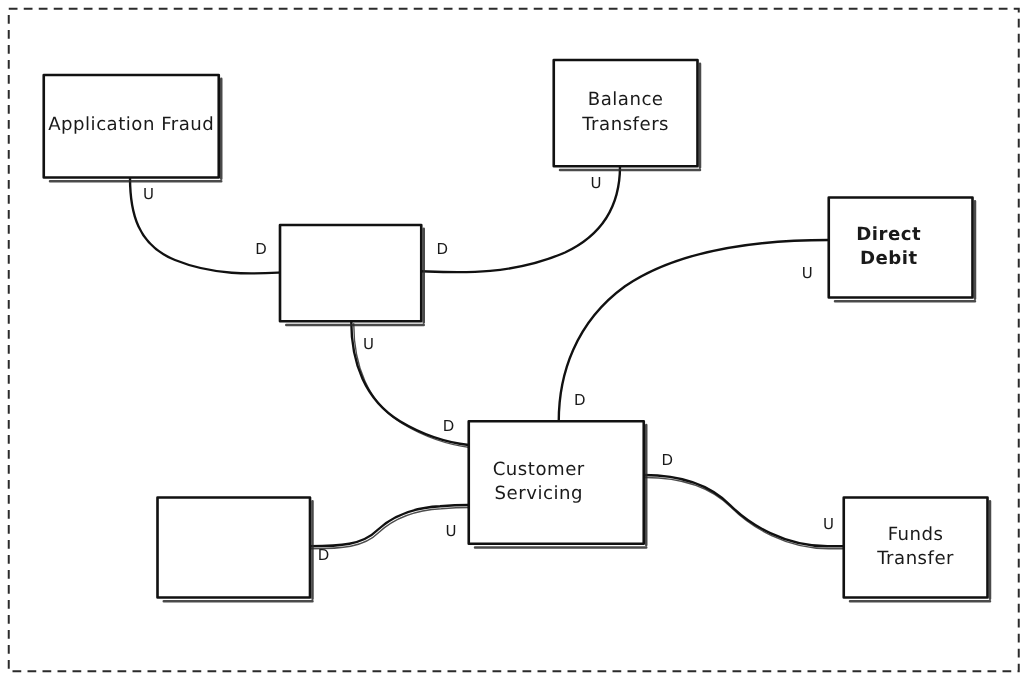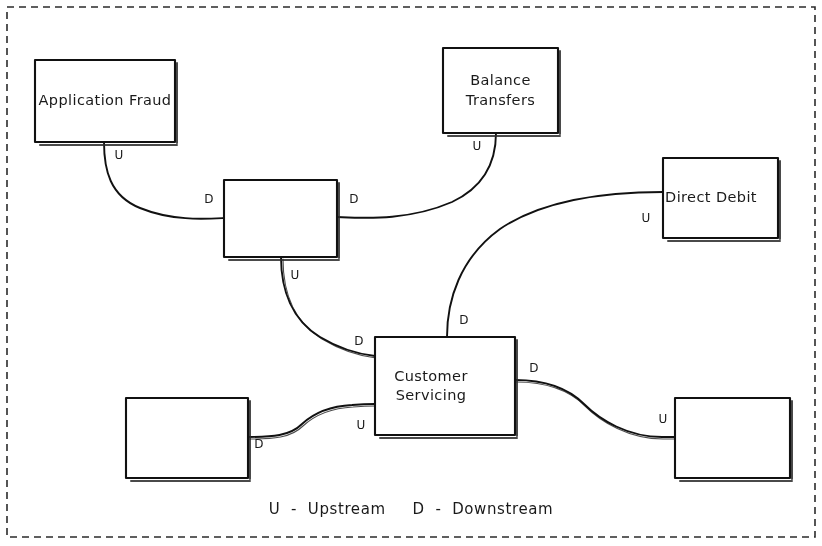--- a/index.html
+++ b/index.html
@@ -162,37 +162,36 @@
       <rect class="node-box" x="675" y="398" width="115" height="80"></rect>
     </g>
   </svg>
 
   <div class="node-label" style="left:443px; top:48px; width:115px; height:85px;">Balance
 Transfers</div>
 
   <div class="node-label" style="left:35px; top:60px; width:140px; height:82px;">Application Fraud</div>
 
 
-  <div class="node-label" style="left:663px; top:158px; width:96px; height:80px;">Direct Debit</div>
+  <div class="node-label" style="left:663px; top:158px; width:96px; height:80px;font-weight:bold;">Direct Debit</div>
 
   <div class="node-label" style="left:375px; top:337px; width:112px; height:98px;">Customer
 Servicing</div>
 
 
+  <div class="node-label" style="left:675px; top:398px; width:115px; height:80px;">Funds
+Transfer</div>
 
   <div class="edge-marker" style="left:112px; top:148px; width:14px;">U</div>
   <div class="edge-marker" style="left:202px; top:192px; width:14px;">D</div>
   <div class="edge-marker" style="left:347px; top:192px; width:14px;">D</div>
   <div class="edge-marker" style="left:470px; top:139px; width:14px;">U</div>
   <div class="edge-marker" style="left:639px; top:211px; width:14px;">U</div>
   <div class="edge-marker" style="left:288px; top:268px; width:14px;">U</div>
   <div class="edge-marker" style="left:352px; top:334px; width:14px;">D</div>
   <div class="edge-marker" style="left:457px; top:313px; width:14px;">D</div>
   <div class="edge-marker" style="left:527px; top:361px; width:14px;">D</div>
   <div class="edge-marker" style="left:354px; top:418px; width:14px;">U</div>
   <div class="edge-marker" style="left:252px; top:437px; width:14px;">D</div>
   <div class="edge-marker" style="left:656px; top:412px; width:14px;">U</div>
 
-  <div class="legend">
-    <span>U  -  Upstream</span><span>     </span><span>D  -  Downstream</span>
-  </div>
 
 </div>
 
 </body></html>

